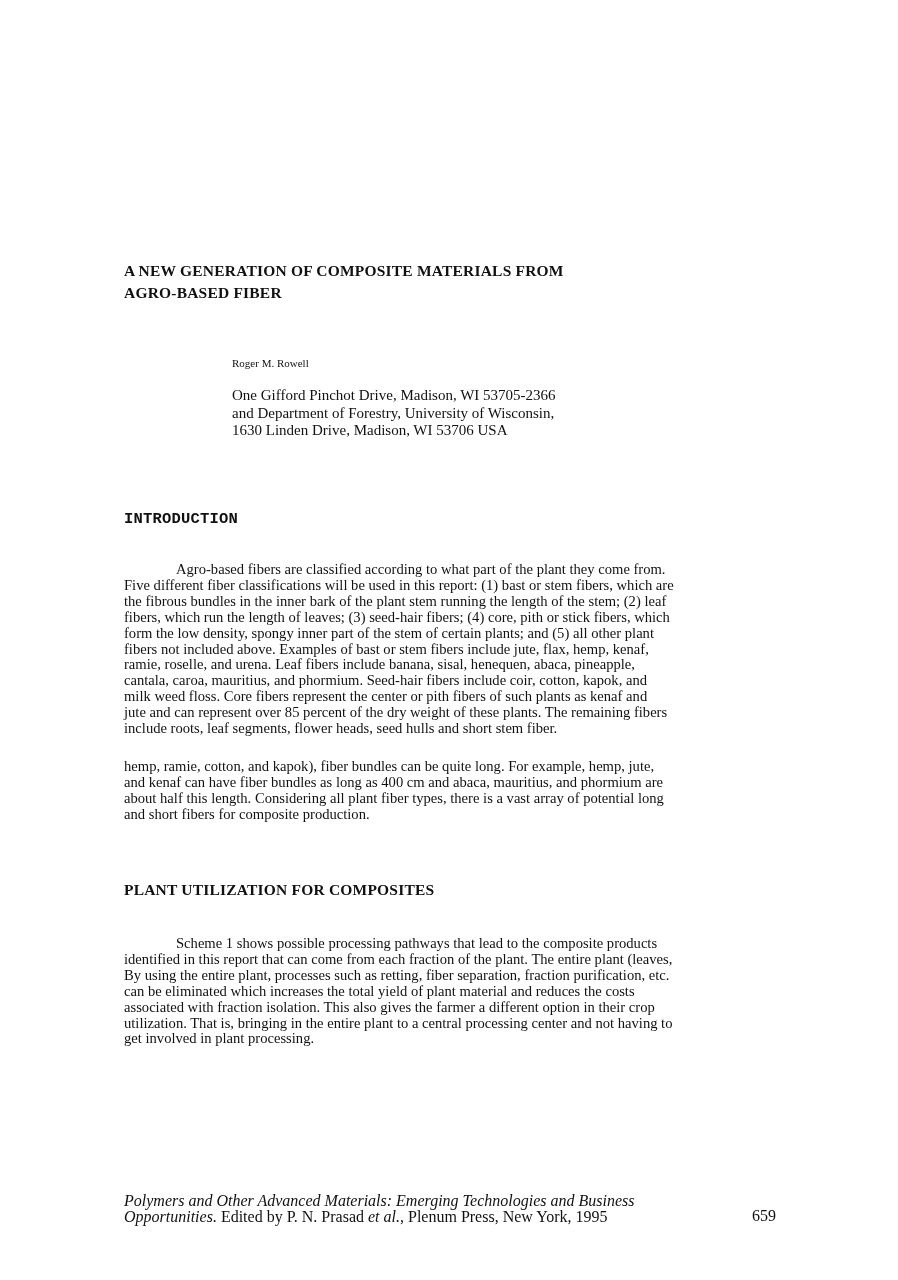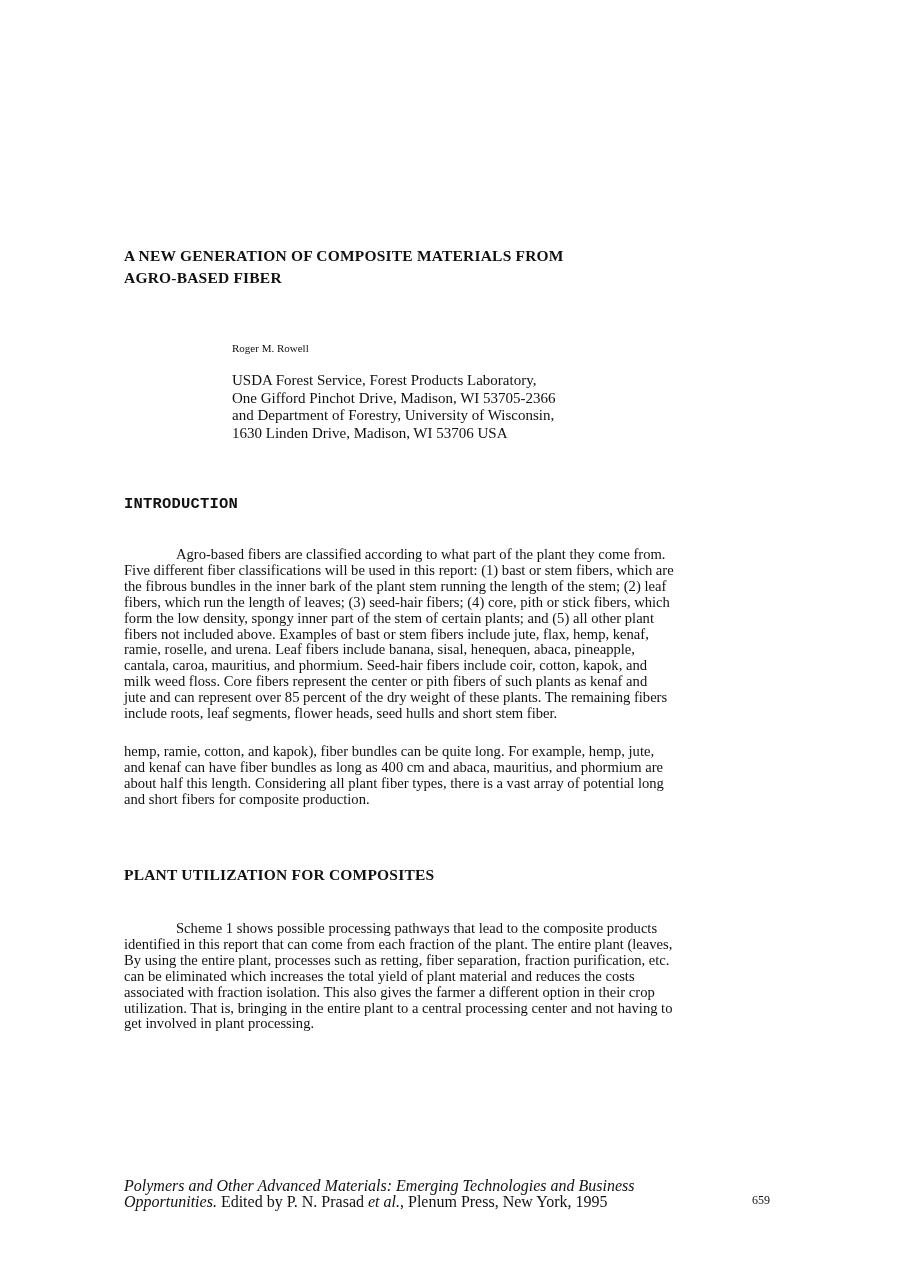--- a/index.html
+++ b/index.html
@@ -8,21 +8,21 @@
       background: #ffffff;
     }
     body {
       width: 898px;
       height: 1280px;
       position: relative;
       overflow: hidden;
       font-family: "Liberation Serif", "DejaVu Serif", serif;
       color: #111111;
     }
-    .abs { position: absolute; }
+    .abs { position: absolute; margin-top: 15px; }
     .title {
       left: 124px;
       top: 245px;
       font-weight: bold;
       font-size: 15.5px;
       line-height: 22px;
       letter-spacing: 0.2px;
     }
     .title span { display: block; white-space: nowrap; }
     .author {
@@ -59,37 +59,36 @@
       left: 124px;
       top: 1178px;
       font-size: 16px;
       line-height: 15.5px;
     }
     .footer span.line { display: block; white-space: nowrap; }
     .footer i { font-style: italic; }
     .page-num {
       left: 752px;
       top: 1193px;
-      font-size: 12px;
+      font-size: 16px;
       line-height: 15px;
       font-family: Liberation Serif, serif;
     }
   </style>
 </head>
 <body>
 
 <div class="abs title">
   <span>A NEW GENERATION OF COMPOSITE MATERIALS FROM</span>
   <span>AGRO-BASED  FIBER</span>
 </div>
 
 <div class="abs author">Roger M. Rowell</div>
 
 <div class="abs affil">
-  <span>USDA Forest Service, Forest Products Laboratory,</span>
   <span>One Gifford Pinchot Drive, Madison, WI 53705-2366</span>
   <span>and Department of Forestry, University of Wisconsin,</span>
   <span>1630 Linden Drive, Madison, WI 53706  USA</span>
 </div>
 
 <div class="abs heading" style="top:494px;font-family:Liberation Mono, monospace;">INTRODUCTION</div>
 
 <div class="abs para" style="top:547px;">
   <span class="line indent">Agro-based fibers are classified according to what part of the plant they come from.</span>
   <span class="line">Five different fiber classifications will be used in this report: (1) bast or stem fibers, which are</span>

